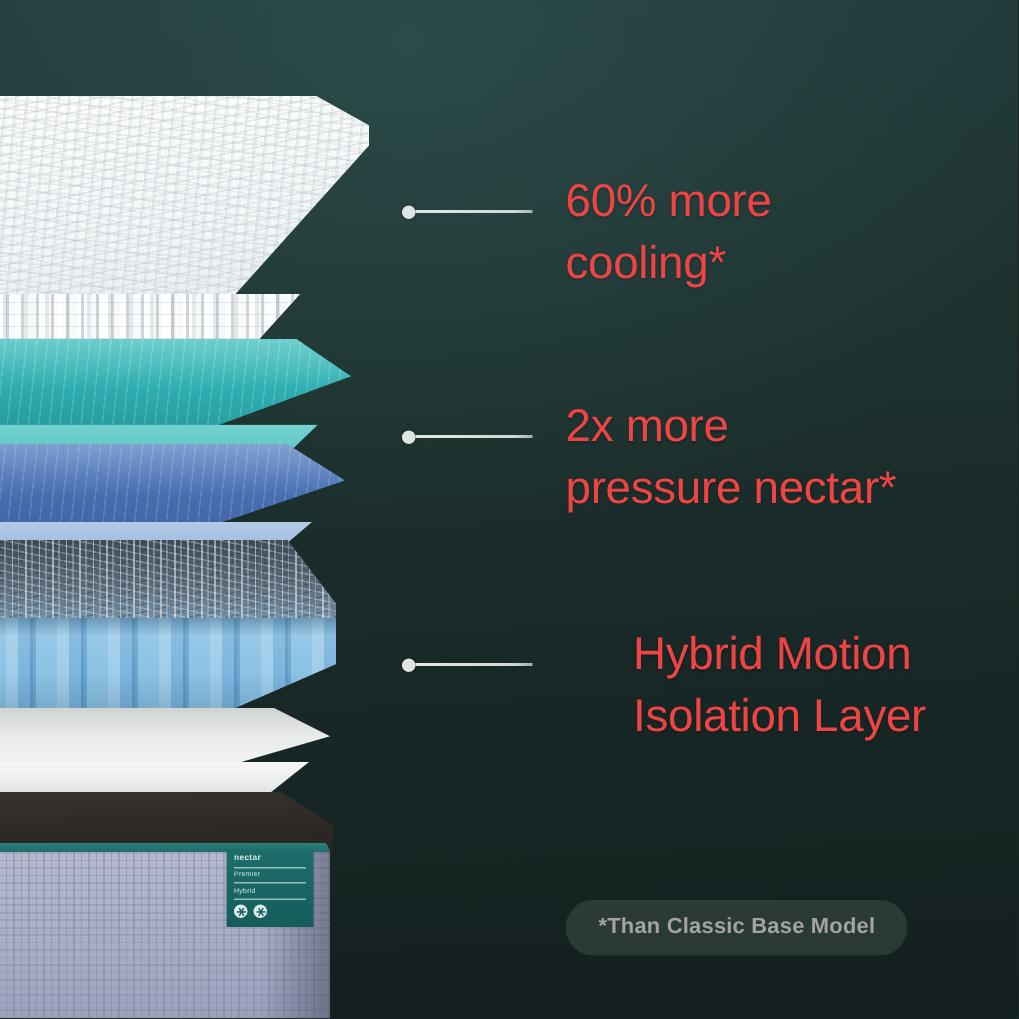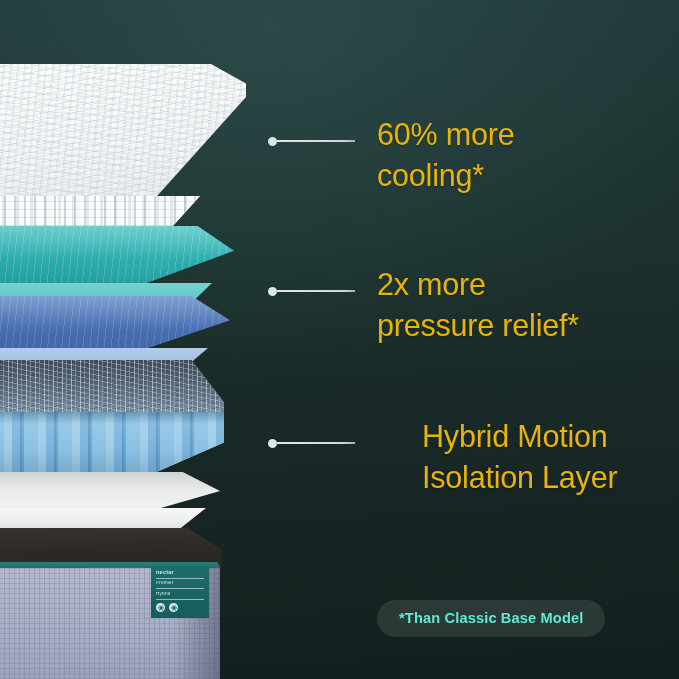--- a/index.html
+++ b/index.html
@@ -263,21 +263,21 @@
     background:#dfe5e3;
     flex:0 0 auto;
     box-shadow:0 0 2px rgba(0,0,0,0.35);
   }
   .c-line{
     width:78px; height:1.6px;
     background:linear-gradient(90deg,#e2e8e6 0%, #cfd8d6 85%, rgba(207,216,214,0.75) 100%);
     flex:0 0 auto;
   }
   .callout-text{
-    color:#eab308;
+    color:#ef4444;
     font-size:30.5px;
     line-height:1.33;
     font-weight:400;
     letter-spacing:-0.2px;
     margin-left:22px;
     margin-top:-8px;
     white-space:pre-line;
     text-shadow:0 1px 2px rgba(0,0,0,0.25);
   }
 
@@ -285,21 +285,21 @@
   #callout-1{ left:268px; top:272px; }
   #callout-2{ left:268px; top:424px;gap:45px; }
 
   
   #footnote{
     position:absolute;
     left:377px; top:600px;
     padding:10px 22px 11px 22px;
     border-radius:999px;
     background:rgba(220,235,230,0.115);
-    color:#5eead4;
+    color:#a3a3a3;
     font-size:14.6px;
     font-weight:700;
     letter-spacing:0.15px;
     white-space:nowrap;
     z-index:9;
   }
 </style>
 </head>
 <body>
 
@@ -356,21 +356,21 @@
     <span class="callout-text">60% more
 cooling*</span>
   </div>
 
   <div class="callout" id="callout-1">
     <span class="connector">
       <span class="c-dot"></span>
       <span class="c-line"></span>
     </span>
     <span class="callout-text">2x more
-pressure relief*</span>
+pressure nectar*</span>
   </div>
 
   <div class="callout" id="callout-2">
     <span class="connector">
       <span class="c-dot"></span>
       <span class="c-line"></span>
     </span>
     <span class="callout-text">Hybrid Motion
 Isolation Layer</span>
   </div>

